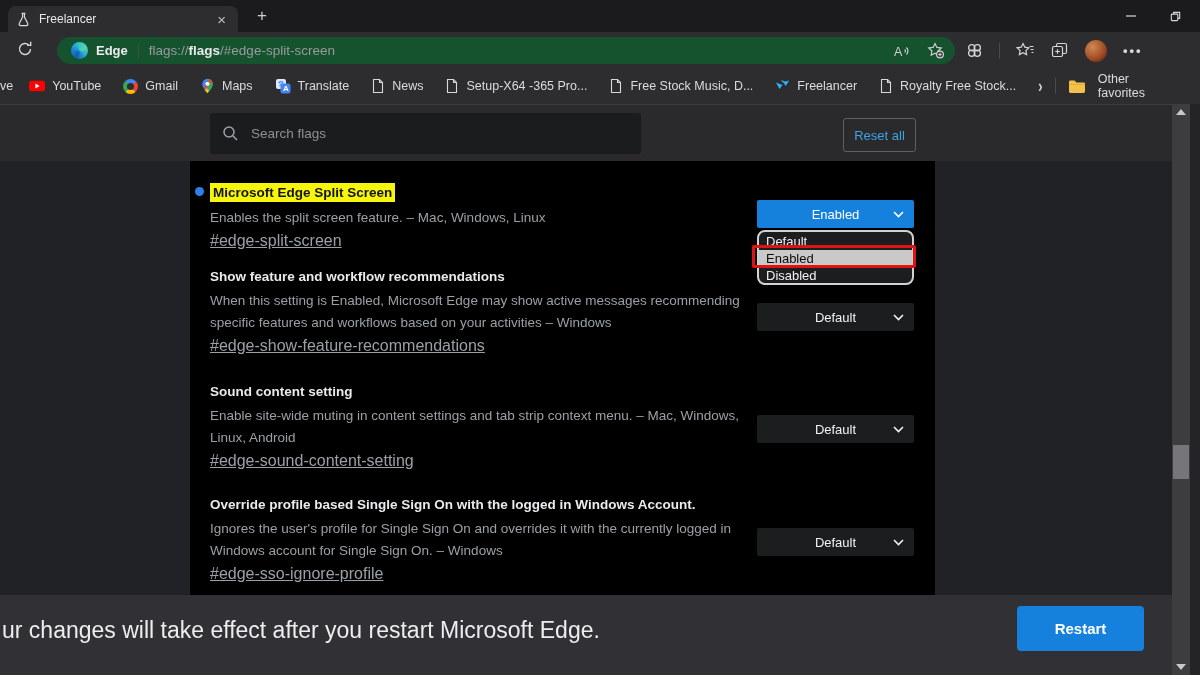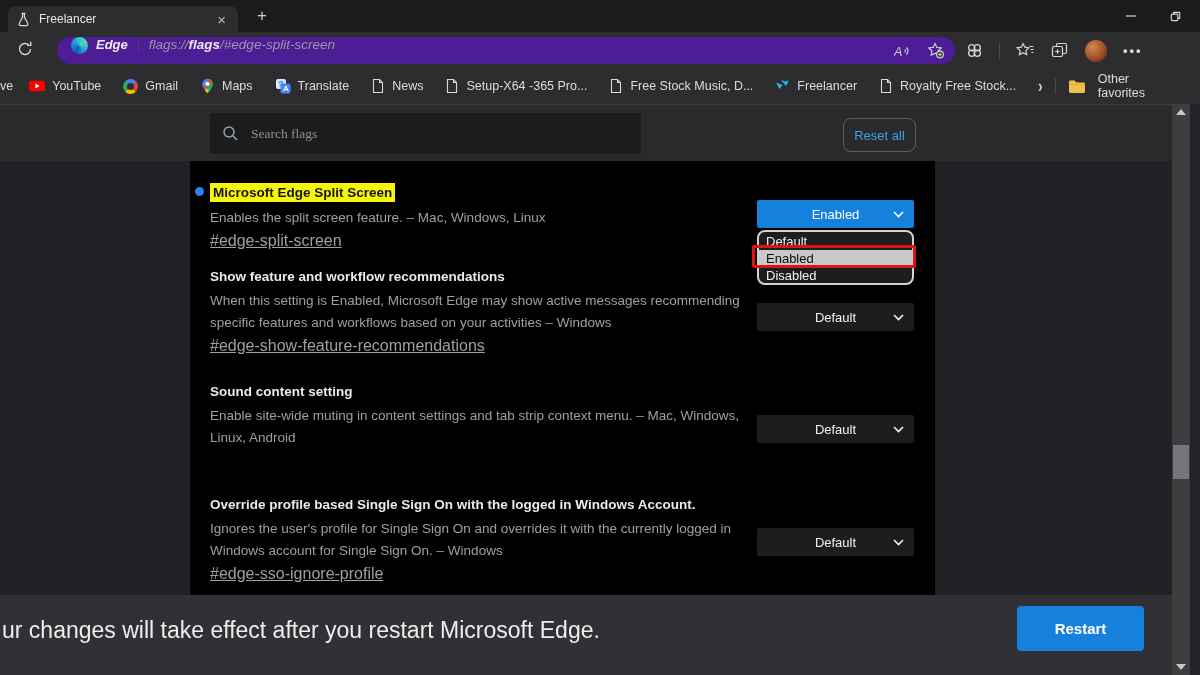--- a/index.html
+++ b/index.html
@@ -16,21 +16,21 @@
   .newtab{position:absolute;left:252px;top:7px;color:#cfcfd1;font-size:17px;line-height:17px;
     width:20px;text-align:center;font-weight:300;}
   .win-btn{position:absolute;top:0;width:34px;height:32px;display:flex;align-items:center;justify-content:center;color:#d8d8da;}
   .win-min{left:1114px;}
   .win-restore{left:1158px;}
 
   
   .toolbar{position:absolute;left:0;top:32px;width:1200px;height:36px;background:#2d2d2f;}
   .refresh{position:absolute;left:16px;top:8px;color:#d4d4d6;}
   .addr{position:absolute;left:57px;top:5px;width:898px;height:27px;border-radius:14px;
-    background:#4c1d95;display:flex;padding:0 10px 0 14px;font-style:italic;}
+    background:#14532d;display:flex;align-items:center;padding:0 10px 0 14px;}
   .edge-logo{width:17px;height:17px;border-radius:50%;
     background:conic-gradient(from 210deg,#0d5fb4,#1e8ad6,#32c3cb,#57d7ae,#2a9fd0,#0d5fb4);}
   .addr-site{color:#ececee;font-size:13px;font-weight:bold;margin:0 10px 0 8px;}
   .addr-div{width:1px;height:15px;background:#4a4a4d;margin-right:10px;}
   .addr-url{font-size:13.5px;color:#9a9a9f;white-space:nowrap;}
   .addr-url b{color:#e9e9eb;font-weight:bold;}
   .addr-right{margin-left:auto;display:flex;align-items:center;gap:14px;color:#cfcfd2;}
   .tool-icons{position:absolute;top:5px;left:966px;display:flex;align-items:center;gap:16px;color:#d6d6d8;height:27px;}
   .tool-sep{width:1px;height:16px;background:#4a4a4d;}
   .avatar{width:22px;height:22px;border-radius:50%;
@@ -48,24 +48,24 @@
   .gicon{width:15px;height:15px;border-radius:50%;
     background:conic-gradient(from -40deg,#4285f4 0 25%,#ea4335 25% 50%,#fbbc05 50% 72%,#34a853 72% 100%);
     position:relative;}
   .gicon::after{content:"";position:absolute;left:4px;top:4px;width:7px;height:7px;border-radius:50%;background:#2d2d2f;}
 
   
   .band{position:absolute;left:0;top:104px;width:1200px;height:57px;background:#2a2a2c;border-top:1px solid #3d3d3f;}
   .searchbox{position:absolute;left:210px;top:8px;width:431px;height:41px;background:#1b1c1e;
     border-radius:3px;display:flex;align-items:center;padding:0 12px;gap:10px;}
   .searchbox input{background:transparent;border:none;outline:none;color:#c4b5fd;font-size:13.5px;
-    font-family:Liberation Serif, serif;width:100%;}
+    font-family:Liberation Sans, sans-serif;width:100%;}
   .searchbox input::placeholder{color:#8f9094;}
   .resetall{position:absolute;left:843px;top:13px;width:73px;height:34px;border:1px solid #5f5f63;
-    border-radius:8px;color:#3ea2e8;font-size:13px;display:flex;align-items:center;justify-content:center;background:transparent;}
+    border-radius:3px;color:#3ea2e8;font-size:13px;display:flex;align-items:center;justify-content:center;background:transparent;}
 
   
   .page{position:absolute;left:0;top:161px;width:1200px;height:434px;background:#212226;}
   .content-col{position:absolute;left:190px;top:0;width:745px;height:434px;background:#000000;}
   .entry{position:absolute;left:20px;width:545px;}
   .entry-title{font-size:13.5px;font-weight:bold;color:#e8eaed;line-height:17px;}
   .hl{display:inline-block;background:#f6f60c;color:#141414;padding:1px 3px;}
   .dot{position:absolute;left:-15px;top:4px;width:9px;height:9px;border-radius:50%;background:#2f7fe8;}
   .entry-desc{font-size:13.5px;color:#9aa0a6;line-height:22px;margin-top:5px;}
   .entry-link{display:inline-block;font-size:16px;color:#9aa0a6;text-decoration:underline;margin-top:2px;line-height:20px;}
@@ -336,20 +336,21 @@
           </svg>
       </span>
     </div>
 
     <div class="entry" style="top:222px;">
       <div class="entry-title">Sound content setting</div>
       <div class="entry-desc">
         <div>Enable site-wide muting in content settings and tab strip context menu. – Mac, Windows,</div>
         <div>Linux, Android</div>
       </div>
+      <a class="entry-link">#edge-sound-content-setting</a>
     </div>
     <div class="sel" style="top:254px;">
       <span>Default</span>
       <span class="chev">
         <svg width="11" height="7" viewBox="0 0 11 7" fill="none" stroke="#f2f2f3" stroke-width="1.6">
             <path d="M1 1l4.5 4.5L10 1"></path>
           </svg>
       </span>
     </div>
 

